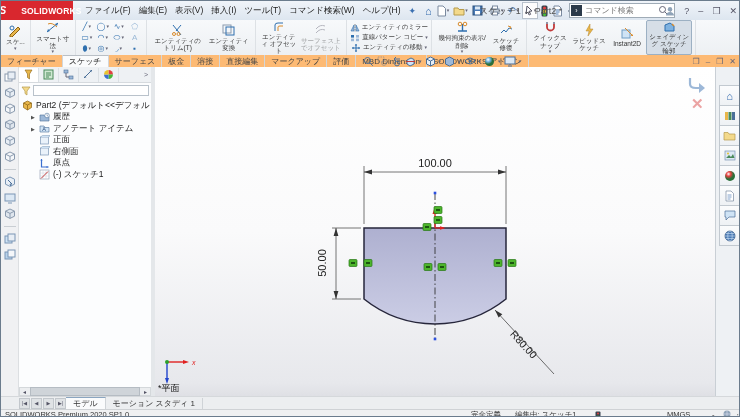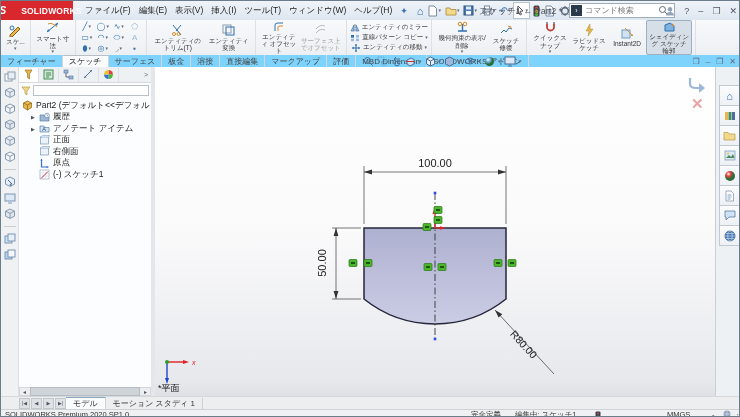--- a/index.html
+++ b/index.html
@@ -31,21 +31,21 @@
   .rbtn{display:flex;flex-direction:column;align-items:center;justify-content:center;text-align:center;
         font-size:6.5px;line-height:1.1;color:#333;padding:0 2px;height:33px;}
   .rbtn svg{margin-bottom:1px;}
   .dim{opacity:.45;}
   .pressed{background:#d6dee7;border:1px solid #9cb0c3;border-radius:2px;}
   .grid{display:grid;grid-template-columns:repeat(4,16px);}
   .gc{display:flex;align-items:center;justify-content:center;height:11px;font-size:8px;color:#2e6fae;gap:1px;}
   .minirows{display:flex;flex-direction:column;justify-content:center;gap:1px;}
   .mr{display:flex;align-items:center;font-size:6.5px;height:9px;gap:2px;white-space:nowrap;}
   
-  .ctabs{position:absolute;left:0;top:54px;width:740px;height:12px;background:#7dd3fc;border-bottom:1px solid #ccd1d6;
+  .ctabs{position:absolute;left:0;top:54px;width:740px;height:12px;background:#fdba74;border-bottom:1px solid #ccd1d6;
          display:flex;font-size:8px;}
   .ctab{padding:0 6px;display:flex;align-items:center;border-right:1px solid #d2d6da;color:#444;white-space:nowrap;}
   .ctab.active{background:#fafbfc;border-top:1px solid #b9bfc6;color:#111;}
   .headsup{position:absolute;left:362px;top:54px;height:12px;display:flex;align-items:center;gap:3px;}
   .docctl{position:absolute;right:3px;top:54px;height:12px;display:flex;align-items:center;gap:6px;color:#667;font-size:8px;}
   
   .main{position:absolute;left:0;top:66px;width:740px;height:329px;}
   .lstrip{position:absolute;left:0;top:0;width:18px;height:329px;background:#f0f1f3;border-right:1px solid #dcdfe2;
           display:flex;flex-direction:column;align-items:center;padding-top:4px;gap:4px;box-sizing:border-box;}
   .lsep{width:12px;height:1px;background:#c9ced3;margin:2px 0;}
@@ -96,21 +96,21 @@
     <div class="logo">
       <span class="ds">DS</span>
       <span class="nm">SOLIDWORKS</span>
     </div>
     <div class="menus">
       <span>ファイル(F)</span>
       <span>編集(E)</span>
       <span>表示(V)</span>
       <span>挿入(I)</span>
       <span>ツール(T)</span>
-      <span>ウィンドウ(W)</span>
+      <span>コマンド検索(W)</span>
       <span>ヘルプ(H)</span>
     </div>
     <span class="pin">✦</span>
     <div class="qat">
       <span class="qi">
           <span style="font-size:11px;color:#3a6fb0;">⌂</span>
         </span>
       <span class="qi">
           <svg width="11" height="12">
             <path d="M2 1h5l2.5 2.5V11H2z" fill="#fff" stroke="#7a8aa0"></path>

